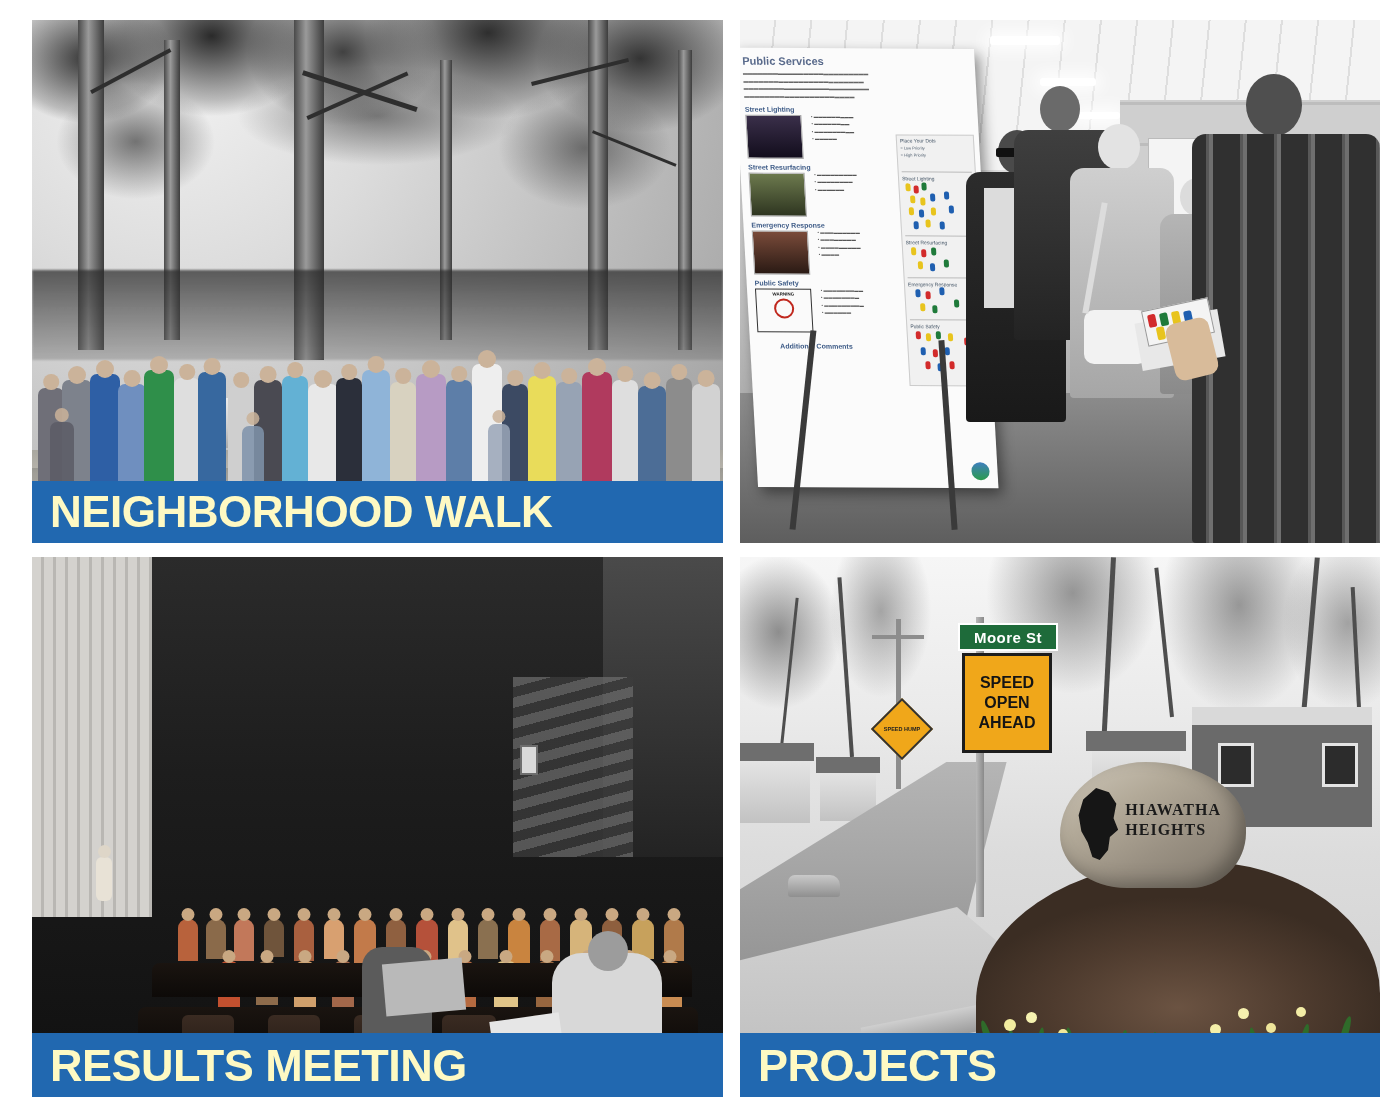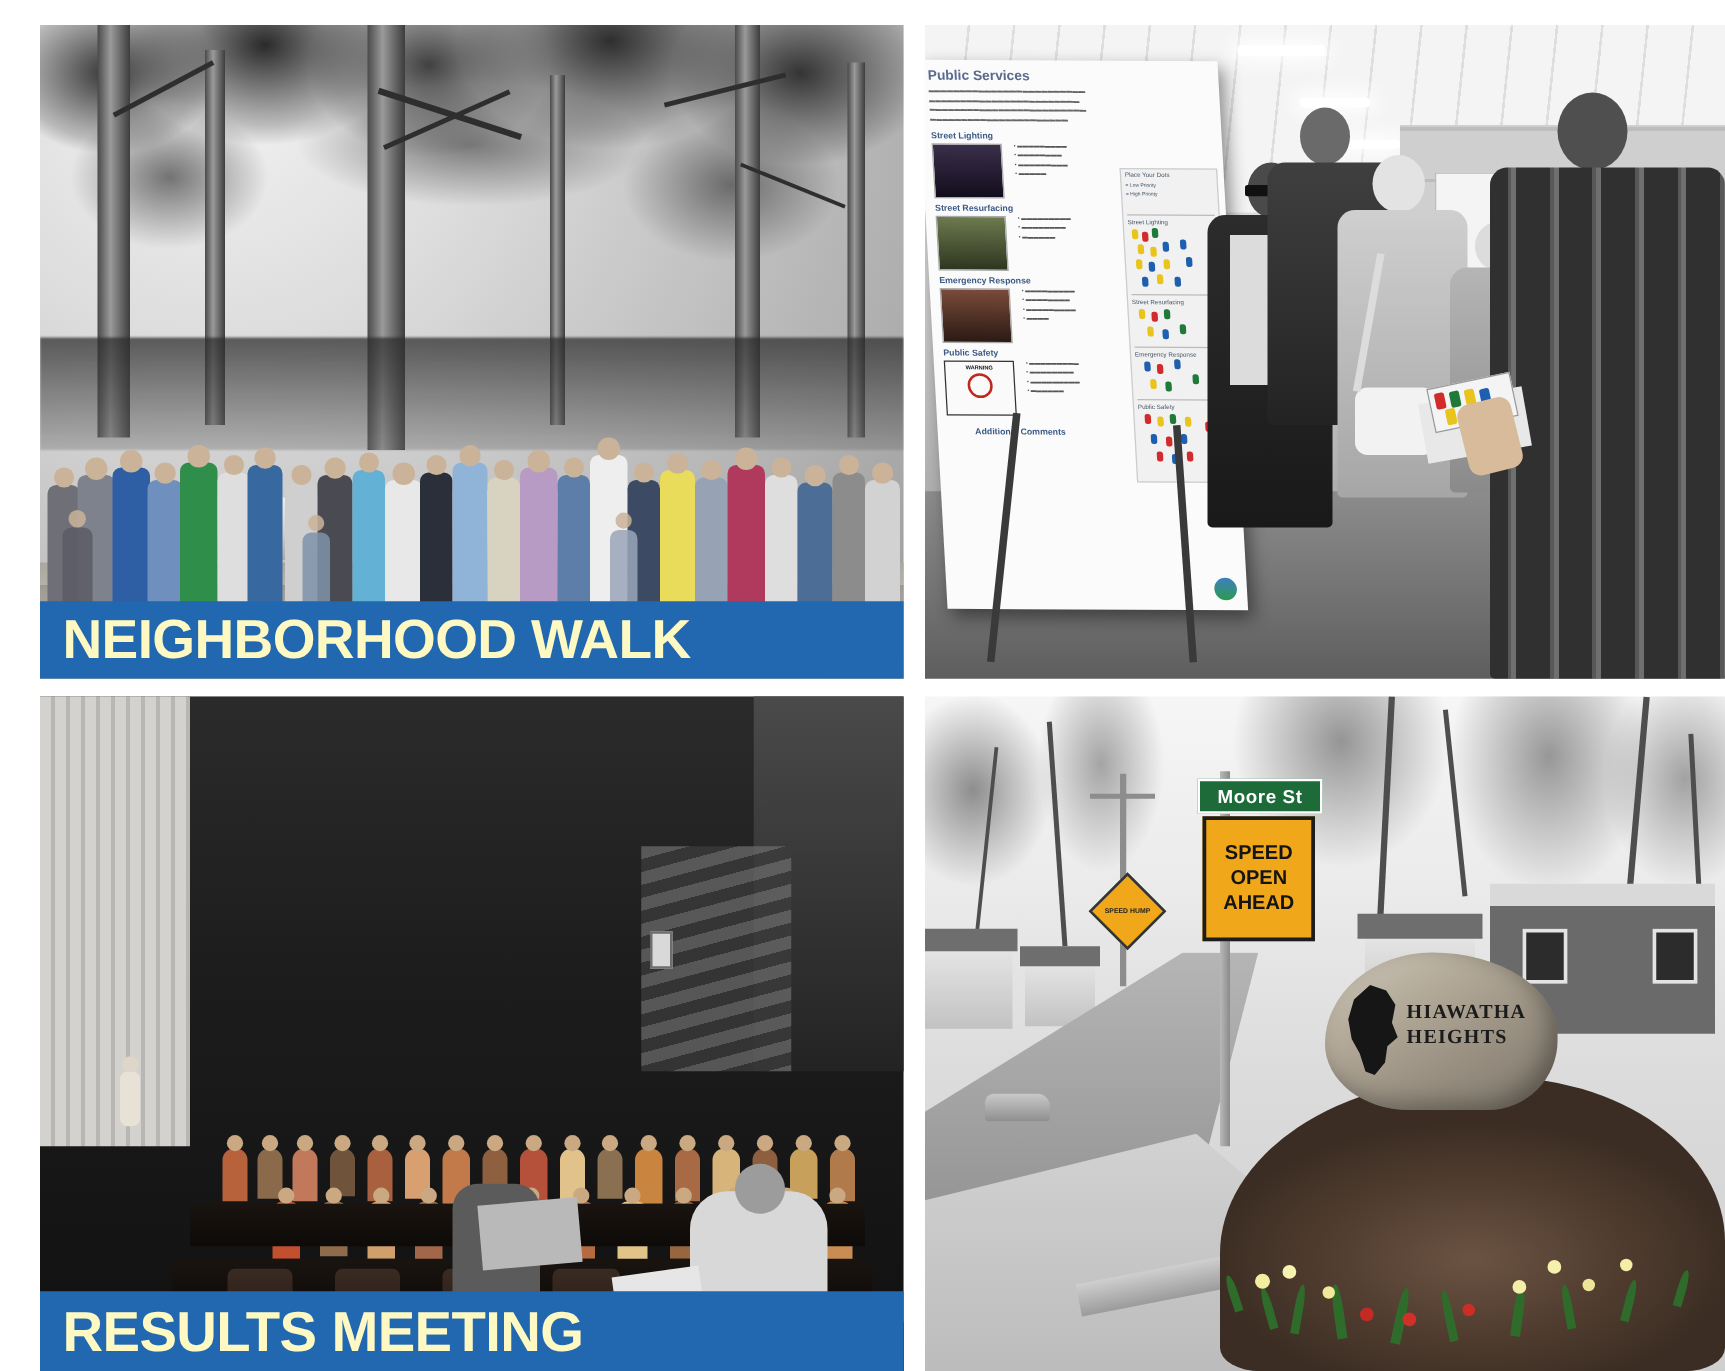--- a/index.html
+++ b/index.html
@@ -511,15 +511,18 @@
       <div class="flower" style="left:286px;bottom:74px;width:11px;height:11px;background:#f6f2b0;"></div>
       <div class="flower" style="left:318px;bottom:58px;width:10px;height:10px;background:#f0e89a;"></div>
       <div class="flower" style="left:348px;bottom:40px;width:11px;height:11px;background:#c42a24;"></div>
       <div class="flower" style="left:382px;bottom:36px;width:11px;height:11px;background:#d03028;"></div>
       <div class="flower" style="left:470px;bottom:62px;width:11px;height:11px;background:#f4efa8;"></div>
       <div class="flower" style="left:498px;bottom:78px;width:11px;height:11px;background:#f6f0ae;"></div>
       <div class="flower" style="left:526px;bottom:64px;width:10px;height:10px;background:#eee59a;"></div>
       <div class="flower" style="left:556px;bottom:80px;width:10px;height:10px;background:#f3eda6;"></div>
       <div class="flower" style="left:430px;bottom:44px;width:10px;height:10px;background:#cc2e26;"></div>
     </div>
+    <div class="caption">
+      <span class="caption-text">PROJECTS</span>
+    </div>
   </div>
 
 </div>
 
 </body></html>

